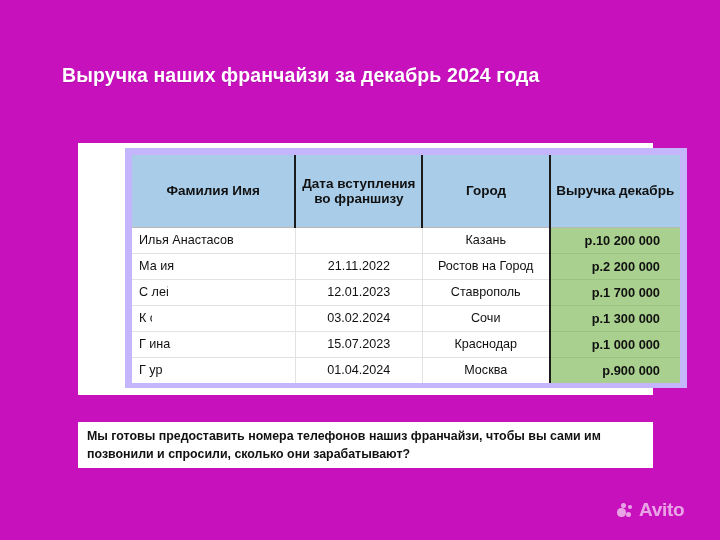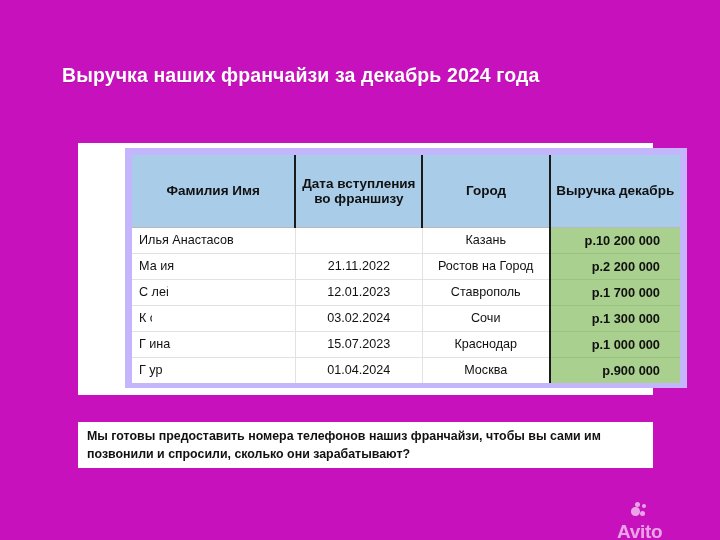--- a/index.html
+++ b/index.html
@@ -142,21 +142,20 @@
 
   
   #avito-watermark {
     position: absolute;
     left: 617px;
     top: 500px;
     display: flex;
     align-items: center;
     gap: 5px;
     opacity: 0.62;
-    flex-direction: column;
   }
   #avito-dots {
     position: relative;
     width: 17px;
     height: 17px;
     flex: 0 0 auto;
   }
   #avito-dots i {
     position: absolute;
     display: block;

